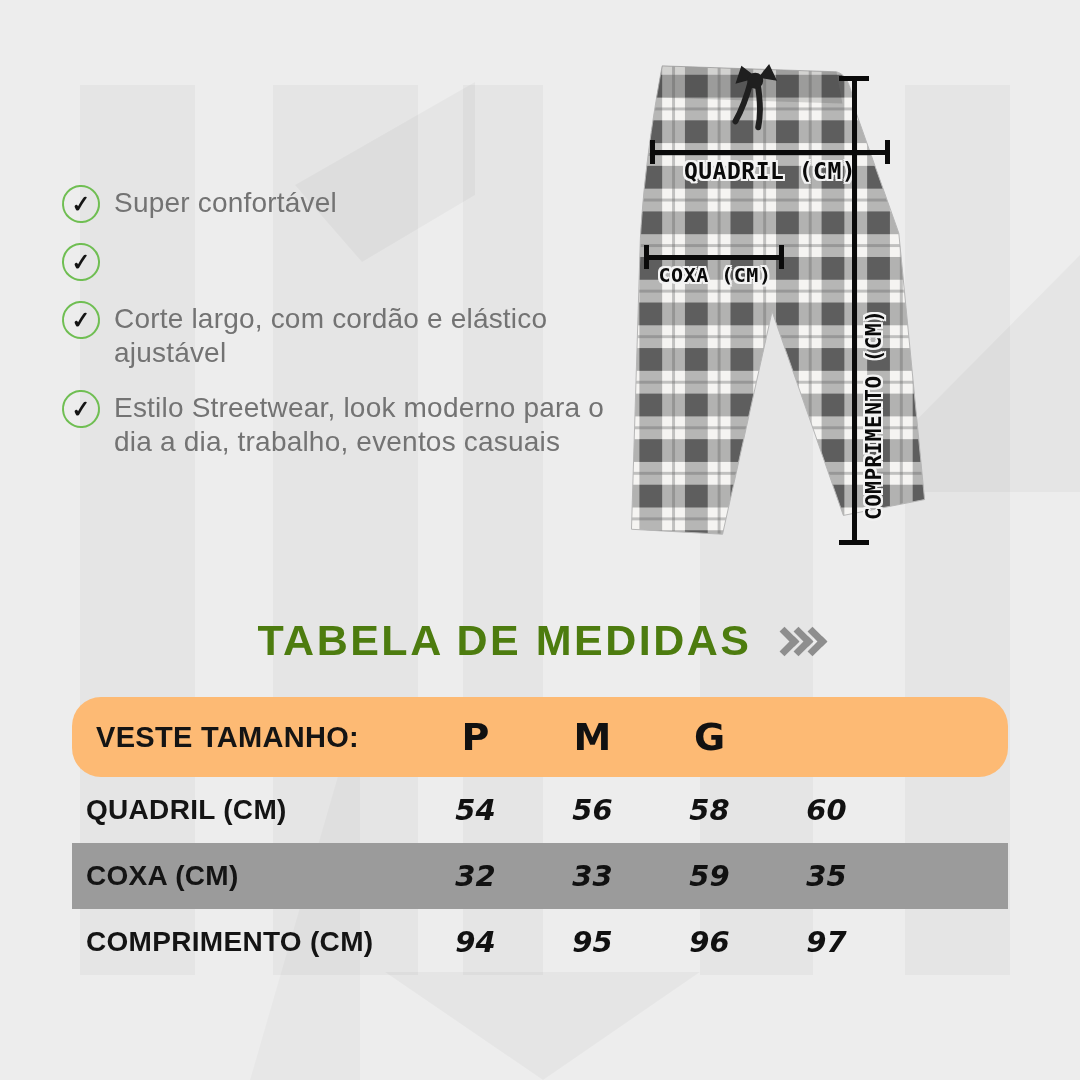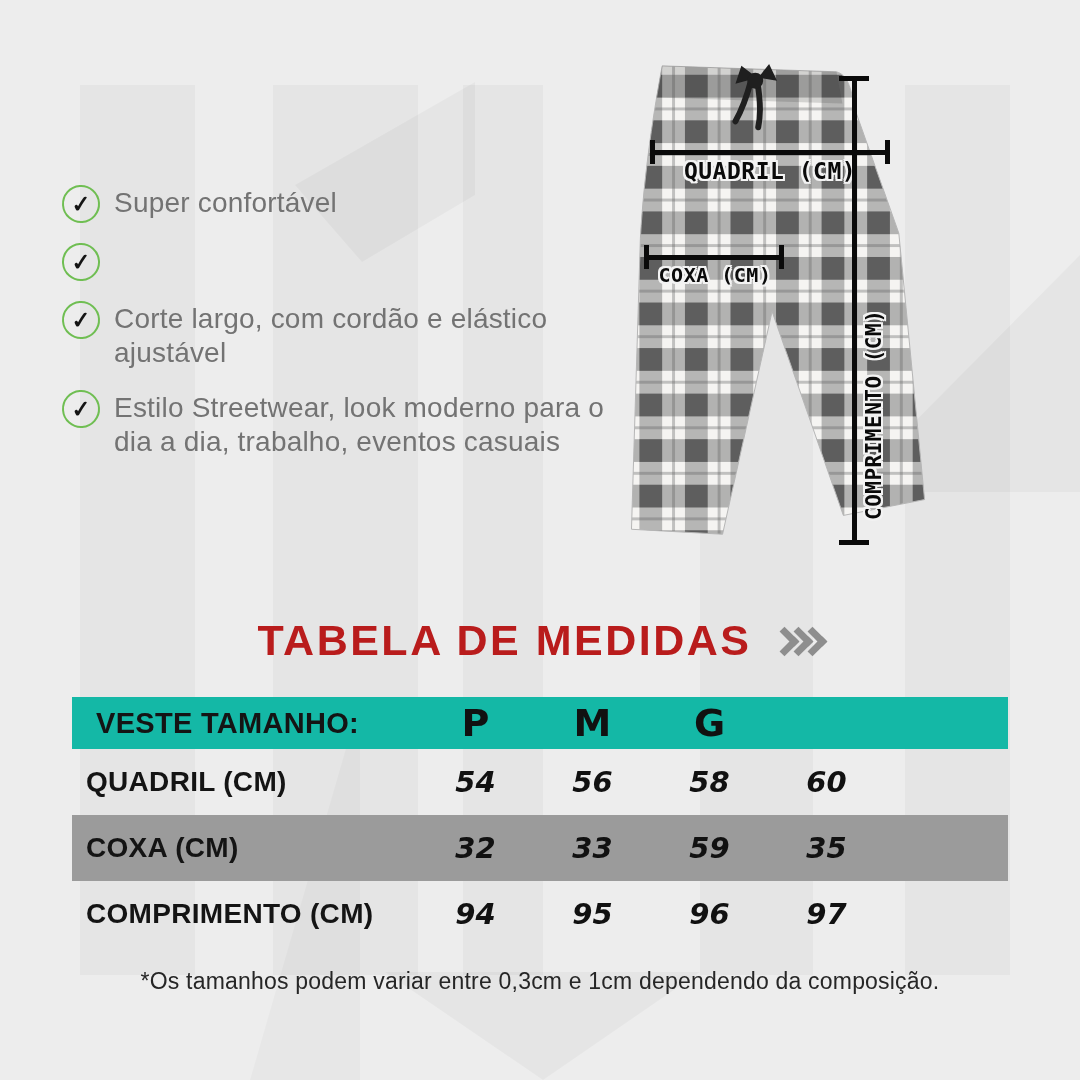--- a/index.html
+++ b/index.html
@@ -58,36 +58,36 @@
   }
   .q-label{left:652px;top:158px;width:236px;font-size:23px;}
   .c-label{left:630px;top:263px;width:170px;font-size:20px;}
   .l-label{left:862px;top:520px;font-size:21px;transform-origin:0 0;transform:rotate(-90deg);}
 
   
   .title-row{
     position:absolute;left:0;right:0;top:608px;height:64px;
     display:flex;align-items:center;justify-content:center;gap:22px;
   }
-  .title-main{font-size:43px;font-weight:800;letter-spacing:2.5px;color:#b91c1c;}
+  .title-main{font-size:43px;font-weight:800;letter-spacing:2.5px;color:#4d7c0f;}
   .chevrons{display:flex;align-items:center;margin-top:2px;}
   .chev{
     width:14px;height:14px;margin-left:-7px;
     border-top:7px solid #8e8e8e;border-right:7px solid #8e8e8e;
     transform:rotate(45deg);
   }
   .chev:first-child{margin-left:0;}
 
   
   .table{position:absolute;left:72px;top:697px;width:936px;}
   .trow{
     display:grid;grid-template-columns:345px 117px 117px 117px 117px 1fr;
     align-items:center;height:66px;
   }
-  .thead{height:52px;background:#14b8a6;}
+  .thead{height:80px;background:#fdba74;border-radius:29px;}
   .shaded{background:#9b9b9b;}
   .cell{text-align:center;}
   .cell.label{text-align:left;padding-left:24px;font-size:29px;font-weight:800;letter-spacing:0.3px;color:#141414;}
   .trow:not(.thead) .cell.label{padding-left:14px;font-size:28px;}
   .runit{font-weight:600;}
   .cell.size{font-family:"DejaVu Sans",sans-serif;font-size:38px;font-weight:800;color:#111;}
   .cell.val{font-family:"DejaVu Sans",sans-serif;font-size:29px;font-weight:800;color:#111;font-style:italic;}
 
   
   .footnote{
@@ -208,15 +208,14 @@
         <span class="runit">(CM)</span>
       </div>
       <div class="cell val">94</div>
       <div class="cell val">95</div>
       <div class="cell val">96</div>
       <div class="cell val">97</div>
       <div class="cell"></div>
     </div>
   </section>
 
-  <p class="footnote">*Os tamanhos podem variar entre 0,3cm e 1cm dependendo da composição.</p>
 
 </div>
 
 </body></html>

